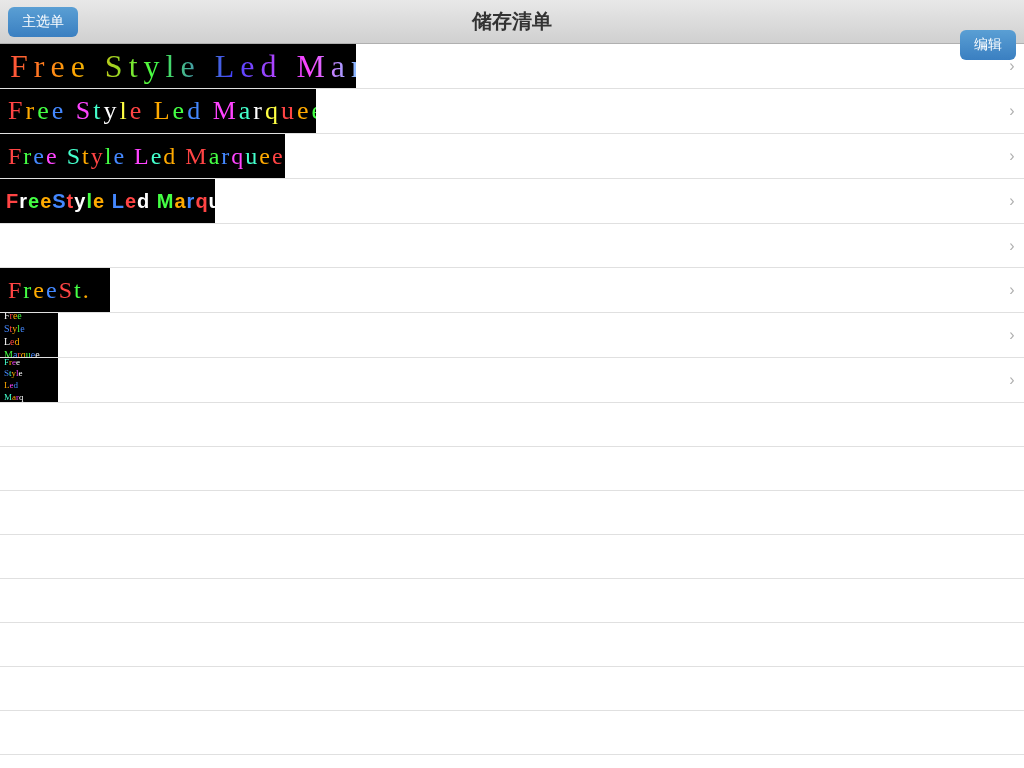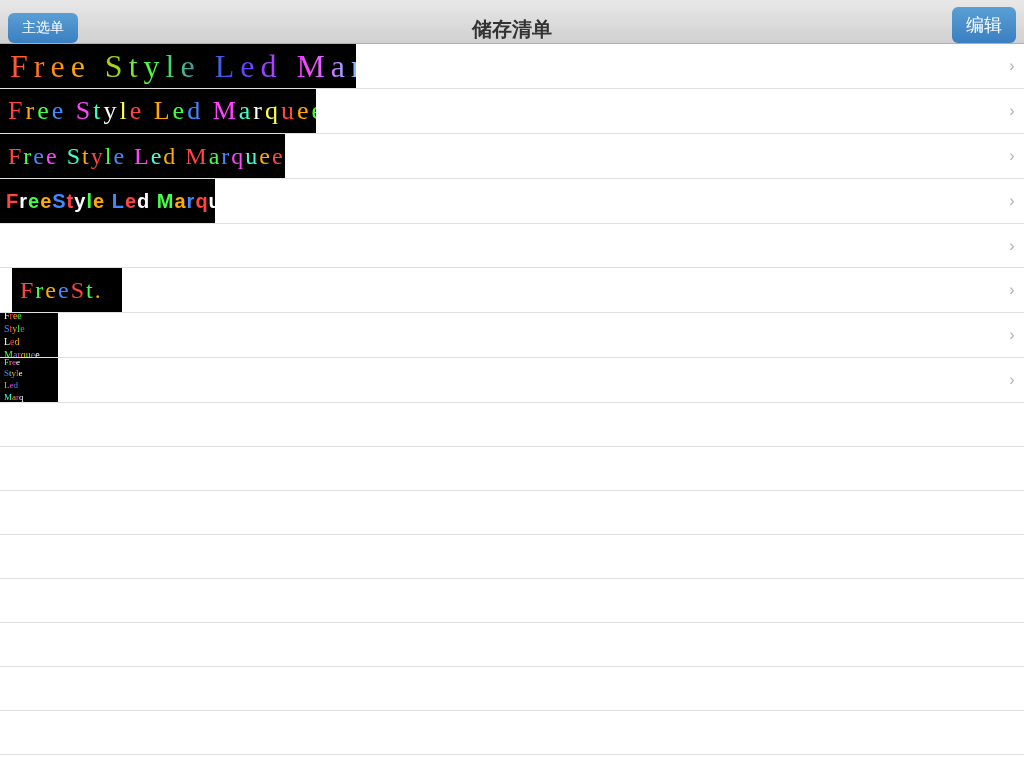--- a/index.html
+++ b/index.html
@@ -1,21 +1,21 @@
 <!DOCTYPE html>
 <html><head>
   <meta charset="utf-8">
   <style>
     * { margin: 0; padding: 0; box-sizing: border-box; }
     body { font-family: -apple-system, 'Helvetica Neue', Arial, sans-serif; background: #f2f2f7; width: 1024px; height: 768px; overflow: hidden; }
 
     
     .nav-bar {
       display: flex;
-      align-items: flex-end;
+      align-items: center;
       justify-content: center;
       background: linear-gradient(to bottom, #e8e8e8, #d0d0d0);
       height: 44px;
       border-bottom: 1px solid #b0b0b0;
       position: relative;
     }
     .nav-title {
       font-size: 20px;
       font-weight: 600;
       color: #333;
@@ -32,21 +32,21 @@
       cursor: pointer;
     }
     .nav-btn-right {
       position: absolute;
       right: 8px;
       background: linear-gradient(to bottom, #5a9fd4, #3a7fc1);
       color: white;
       border: none;
       border-radius: 6px;
       padding: 6px 14px;
-      font-size: 18px;
+      font-size: 14px;
       cursor: pointer;
       margin-top: 46px;
     }
 
     
     .list-container {
       background: white;
       overflow-y: auto;
       height: calc(768px - 44px);
     }
@@ -243,21 +243,21 @@
     <div class="spacer"></div>
     <div class="chevron">›</div>
   </div>
 
   <div class="list-item">
     <div class="spacer"></div>
     <div class="chevron">›</div>
   </div>
 
   <div class="list-item">
-    <div class="preview-area" style="width:110px; height:44px;margin-left:12px;">
+    <div class="preview-area" style="width:110px; height:44px;">
       <div class="marquee-text-6">
         <span class="c1">F</span><span class="c2">r</span><span class="c3">e</span><span class="c4">e</span><span class="c1">S</span><span class="c2">t</span><span class="c3">.</span>
       </div>
     </div>
     <div class="spacer"></div>
     <div class="chevron">›</div>
   </div>
 
   <div class="list-item">
     <div class="preview-area" style="width:58px; height:44px;">

